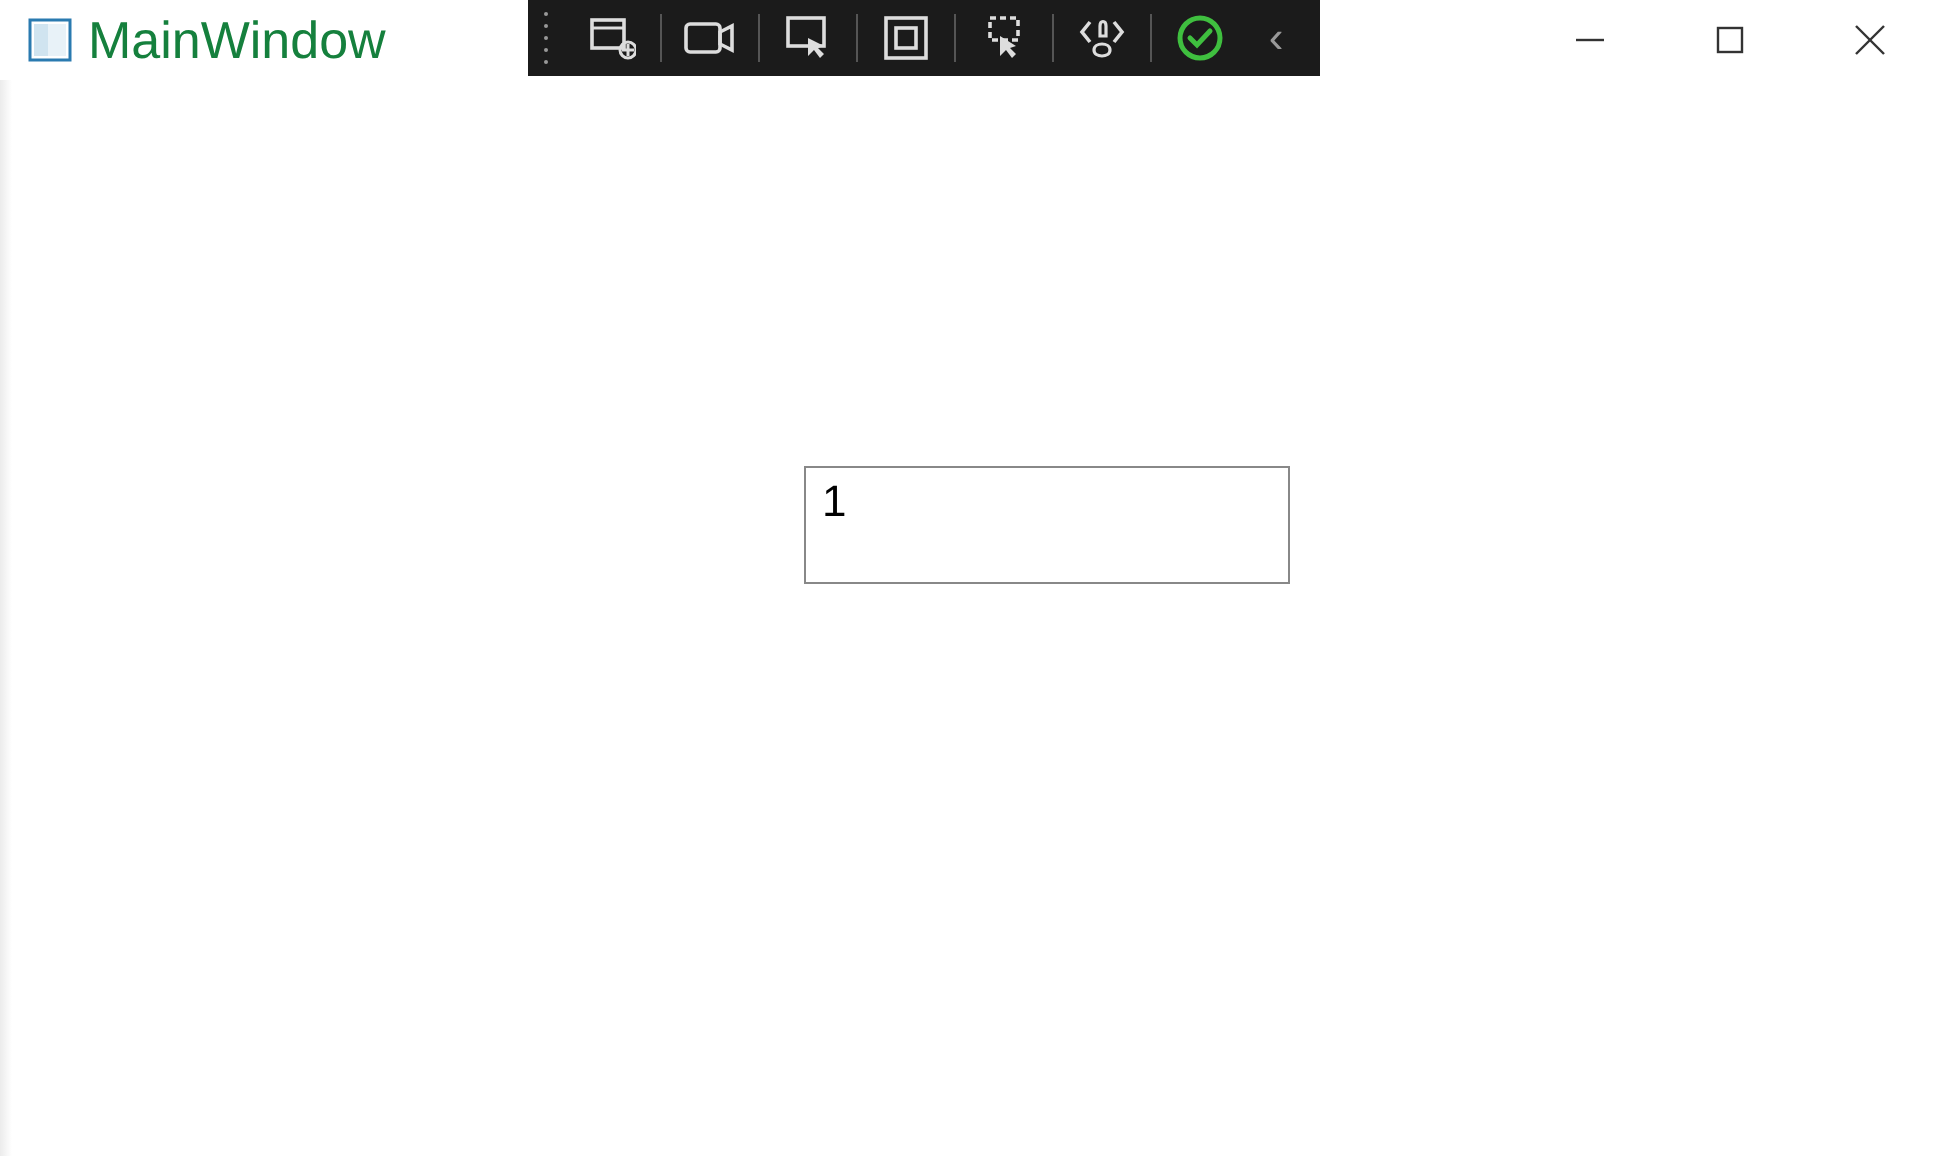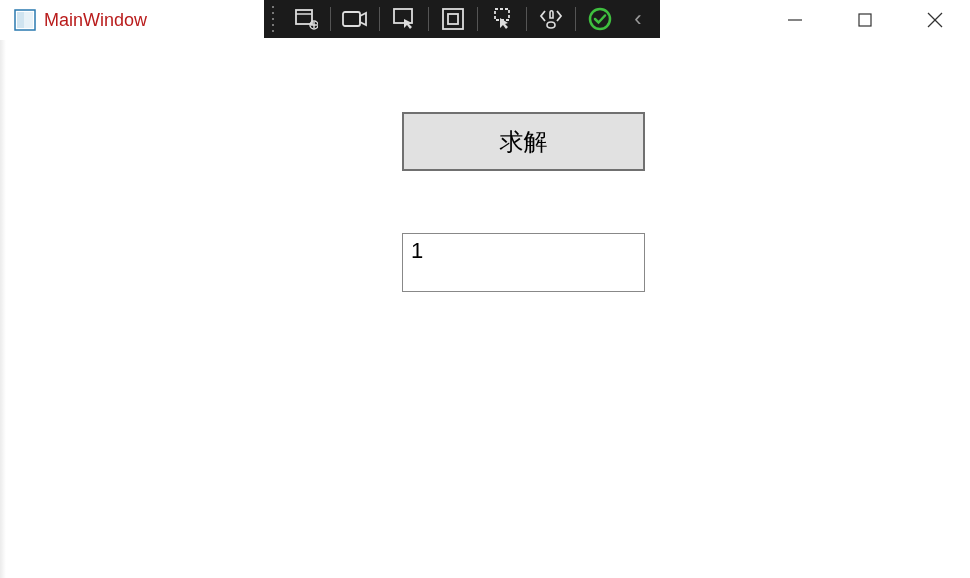--- a/index.html
+++ b/index.html
@@ -25,22 +25,22 @@
     .app-icon {
       width: 22px;
       height: 22px;
       margin-left: 14px;
       margin-right: 8px;
       display: flex;
       align-items: center;
       justify-content: center;
     }
     .app-title {
-      font-size: 18px;
-      color: #b91c1c;
+      font-size: 26px;
+      color: #15803d;
       font-weight: 400;
     }
     .debug-toolbar {
       position: absolute;
       left: 264px;
       top: 0;
       height: 38px;
       background: #1b1b1b;
       display: flex;
       align-items: center;
@@ -233,15 +233,14 @@
     <div class="win-btn">
       <svg width="18" height="18" viewBox="0 0 18 18">
         <line x1="2" y1="2" x2="16" y2="16" stroke="#333" stroke-width="1.2"></line>
         <line x1="16" y1="2" x2="2" y2="16" stroke="#333" stroke-width="1.2"></line>
       </svg>
     </div>
   </div>
 </div>
 
 <div class="content">
-  <button class="solve-button">求解</button>
   <div class="result-box">1</div>
 </div>
 
 </body></html>

